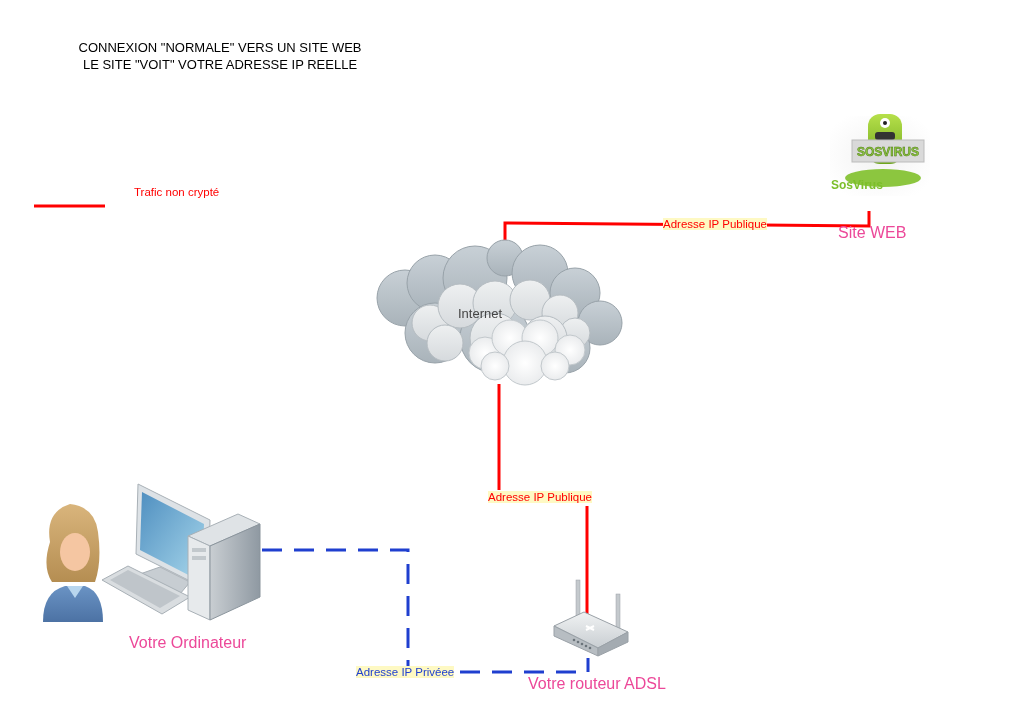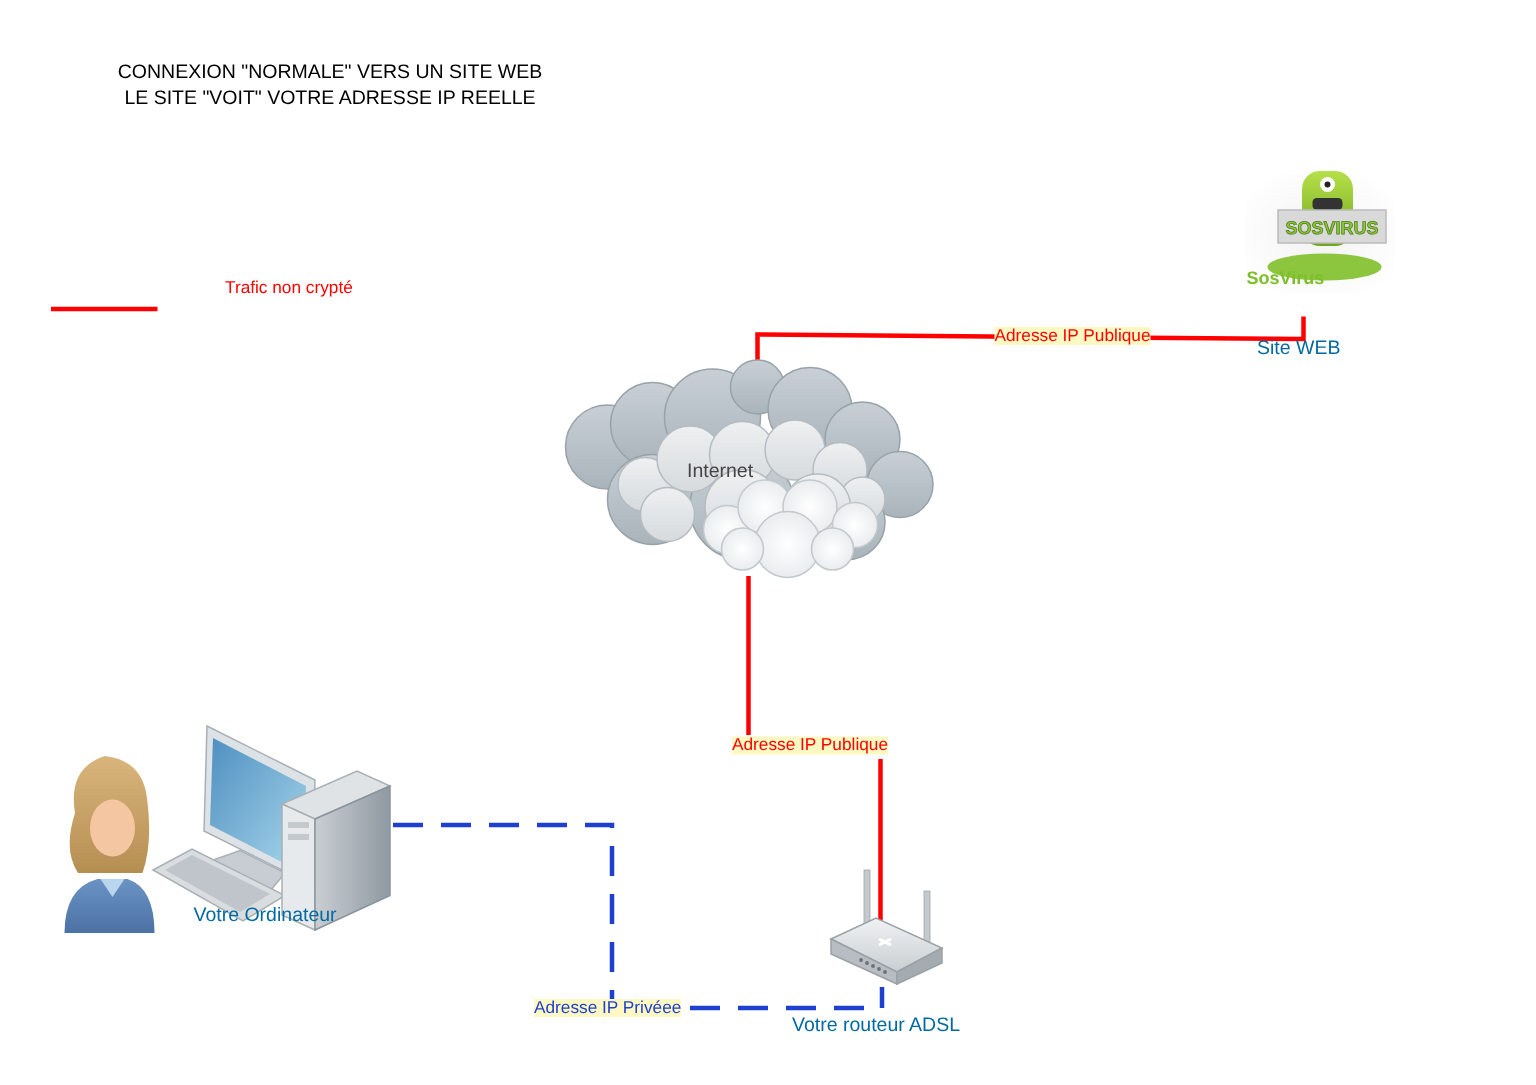--- a/index.html
+++ b/index.html
@@ -1,21 +1,21 @@
 <!DOCTYPE html>
 <html><head>
 <meta charset="utf-8">
 <style>
   html, body { margin:0; padding:0; background:#ffffff; }
   body { width:1024px; height:723px; position:relative; overflow:hidden; font-family:"Liberation Sans", sans-serif; }
   .abs { position:absolute; }
   .title { left:0; width:440px; text-align:center; font-size:13px; color:#000; line-height:17px; }
   .lbl-red { color:#ff0000; font-size:11.5px; white-space:nowrap; background:#fef9c3; }
   .lbl-blue { color:#1f3fcf; font-size:11.5px; white-space:nowrap; background:#fef9c3; }
-  .node-lbl { color:#0369a1; font-size:13px; white-space:nowrap; }
+  .node-lbl { color:#ec4899; font-size:16px; white-space:nowrap; }
   svg.lines { position:absolute; left:0; top:0; }
 </style>
 </head>
 <body>
 
 <div class="abs title" style="top:39px;">
   <div>CONNEXION "NORMALE" VERS UN SITE WEB</div>
   <div>LE SITE "VOIT" VOTRE ADRESSE IP REELLE</div>
 </div>
 
@@ -24,21 +24,21 @@
   <line x1="34" y1="206" x2="105" y2="206" stroke="#ff0000" stroke-width="3"></line>
 
   <polyline points="505,242 505,223 869,226 869,211" fill="none" stroke="#ff0000" stroke-width="3"></polyline>
 
   <polyline points="499,384 499,490" fill="none" stroke="#ff0000" stroke-width="3"></polyline>
   <polyline points="587,506 587,630" fill="none" stroke="#ff0000" stroke-width="3"></polyline>
 
   <polyline points="262,550 408,550 408,672 588,672 588,658" fill="none" stroke="#1f3fcf" stroke-width="3" stroke-dasharray="20,12"></polyline>
 </svg>
 
-<div class="abs lbl-red" style="left:150px; top:186px; background:transparent;text-align:right;">Trafic non crypté</div>
+<div class="abs lbl-red" style="left:134px; top:186px; background:transparent;text-align:right;">Trafic non crypté</div>
 
 <div class="abs" style="left:828px; top:108px; width:105px; height:95px;">
   <svg width="105" height="95">
     <defs>
       <radialGradient id="gshade" cx="50%" cy="50%" r="60%">
         <stop offset="0%" stop-color="#f2f2f2"></stop>
           <stop offset="100%" stop-color="#ffffff"></stop>
       </radialGradient>
       <linearGradient id="ggreen" x1="0" y1="0" x2="0" y2="1">
         <stop offset="0%" stop-color="#b6e04a"></stop>
@@ -156,21 +156,21 @@
 
     <g>
       <path d="M148 54 L198 32 L220 42 L170 64 Z" fill="#dfe3e6" stroke="#a8b0b6"></path>
       <path d="M148 54 L170 64 L170 138 L148 128 Z" fill="#e7eaec" stroke="#a8b0b6"></path>
       <path d="M170 64 L220 42 L220 115 L170 138 Z" fill="url(#tow)" stroke="#8a949c"></path>
       <rect x="152" y="66" width="14" height="4" fill="#c3c9cd"></rect>
       <rect x="152" y="74" width="14" height="4" fill="#c3c9cd"></rect>
     </g>
   </svg>
 </div>
-<div class="abs node-lbl" style="left:129px; top:602px;">Votre Ordinateur</div>
+<div class="abs node-lbl" style="left:129px; top:634px;">Votre Ordinateur</div>
 
 <div class="abs" style="left:552px; top:576px; width:80px; height:82px;">
   <svg width="80" height="82">
     <defs>
       <linearGradient id="rt" x1="0" y1="0" x2="0" y2="1">
           <stop offset="0%" stop-color="#f0f2f3"></stop>
           <stop offset="100%" stop-color="#c9ced2"></stop>
         </linearGradient>
     </defs>
     <rect x="24" y="4" width="4" height="40" fill="#c4c9cd" stroke="#9aa1a7" stroke-width="0.5"></rect>

